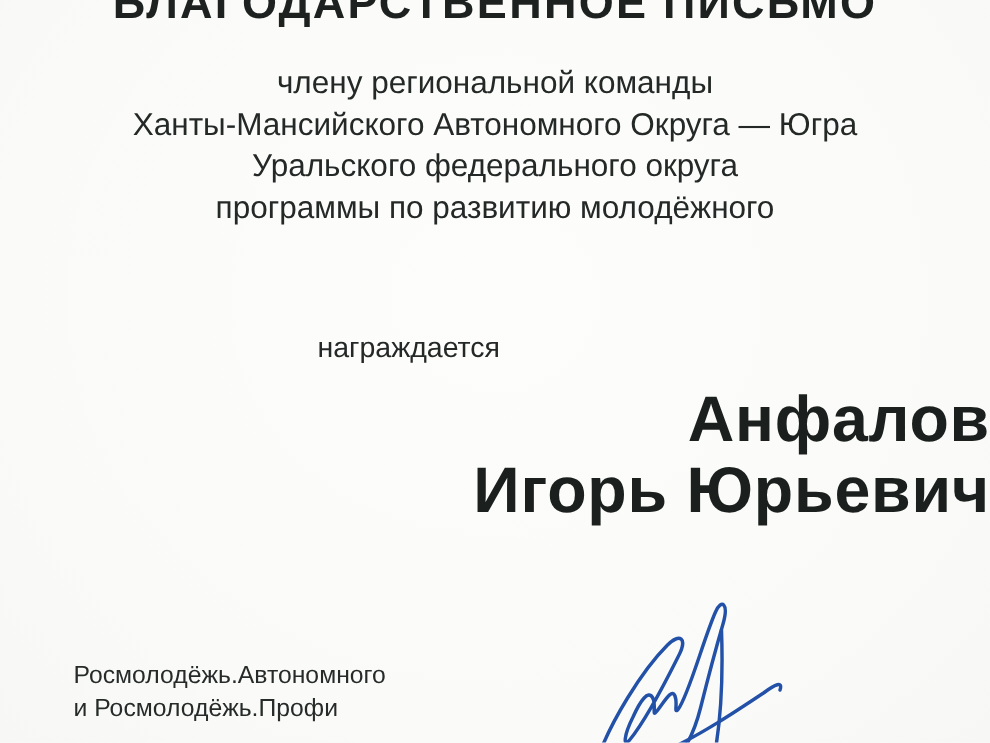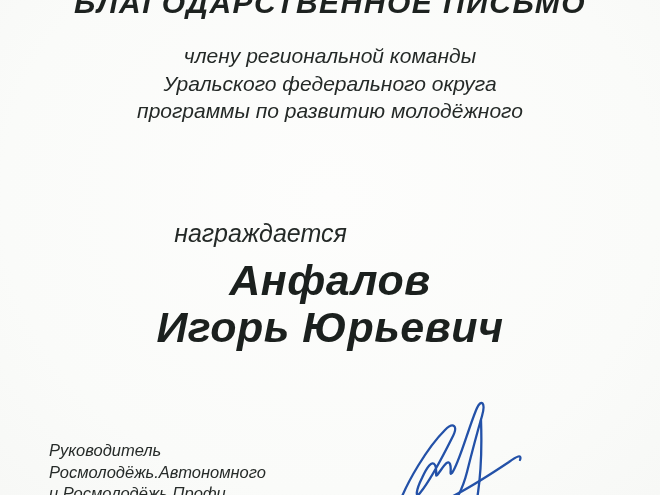--- a/index.html
+++ b/index.html
@@ -6,45 +6,44 @@
   body{
     width:660px;height:495px;overflow:hidden;
     background:#f2f2f0;
     font-family:"Liberation Sans", sans-serif;
   }
   .page{
     position:relative;width:660px;height:495px;overflow:hidden;
     background:#fcfcfb;
     background-image:radial-gradient(ellipse at 50% 40%, #fdfdfc 0%, #fafbf9 70%, #f7f8f6 100%);
     color:#232826;
-    font-style:italic;
   }
   .title{
     position:absolute;top:-12px;left:0;width:660px;
     text-align:center;
     font-size:30px;font-weight:bold;line-height:30px;
     letter-spacing:1.5px;
     color:#1d2220;
     white-space:nowrap;
   }
   .intro{
     position:absolute;top:42px;left:0;width:660px;
     text-align:center;
     font-size:21px;line-height:27.5px;
     color:#242927;
   }
   .award-label{
-    position:absolute;top:222px;left:0;width:521px;
+    position:absolute;top:222px;left:12px;width:521px;
     text-align:center;
-    font-size:25px;line-height:22px;
+    font-size:19px;line-height:22px;
     color:#242927;
   }
   .recipient-name{
     position:absolute;top:257px;left:0;width:660px;
-    text-align:center;
+    text-align:right;
     font-size:43px;font-weight:bold;line-height:47px;
     letter-spacing:0.5px;
     color:#1b201e;
   }
   .signer-role{
     position:absolute;left:49px;top:440px;
     font-size:16.5px;line-height:21.5px;
     color:#262b29;
     white-space:nowrap;
   }
@@ -61,33 +60,33 @@
 </style>
 </head>
 <body>
 
 <div class="page">
 
   <div class="title">БЛАГОДАРСТВЕННОЕ ПИСЬМО</div>
 
   <div class="intro">
     <div>члену региональной команды</div>
+    <div>Ханты-Мансийского Автономного Округа — Югра</div>
     <div>Уральского федерального округа</div>
     <div>программы по развитию молодёжного</div>
   </div>
 
   <div class="award-label">награждается</div>
 
   <div class="recipient-name">
     <div>Анфалов</div>
     <div>Игорь Юрьевич</div>
   </div>
 
   <div class="signer-role">
-    <div>Руководитель</div>
     <div>Росмолодёжь.Автономного</div>
     <div>и Росмолодёжь.Профи</div>
   </div>
 
   <svg class="signature" viewBox="0 0 142 112" xmlns="http://www.w3.org/2000/svg" aria-hidden="true">
     <g fill="none" stroke-width="2.3" stroke-linecap="round" stroke-linejoin="round">
       <path stroke="#2351a8" d="M 8 106 C 16 84 36 50 54 32 C 62 24 68 27 61 40 C 50 62 38 84 29 95 C 24 101 25 92 31 80 C 36 69 41 62 44 67 C 47 72 43 81 47 76 C 53 68 57 61 59 66 C 61 71 58 78 61 75 C 68 66 78 28 86 10 C 90 1 95 4 91 18 C 84 42 79 62 76 74 C 73 86 68 98 61 107"></path>
       <path stroke="#2351a8" d="M 90 22 C 91 50 90 84 84 112"></path>
       <path stroke="#2351a8" d="M 54 102 C 76 92 100 76 118 64 C 126 58 131 56 129 62"></path>
     </g>

